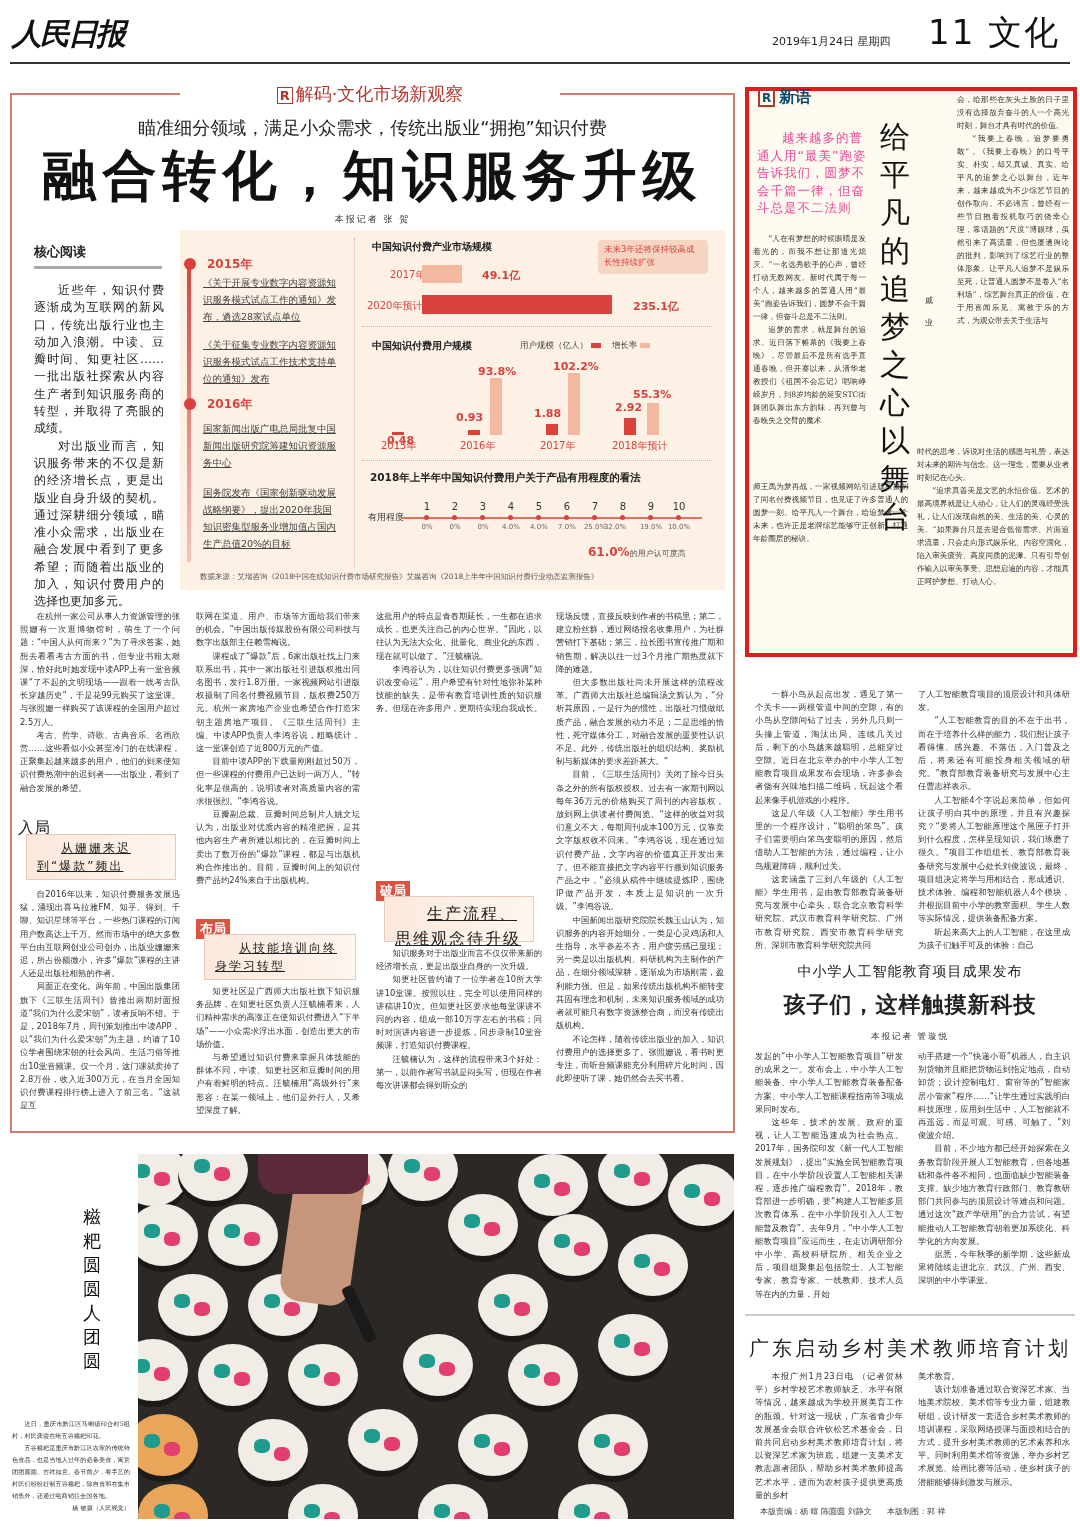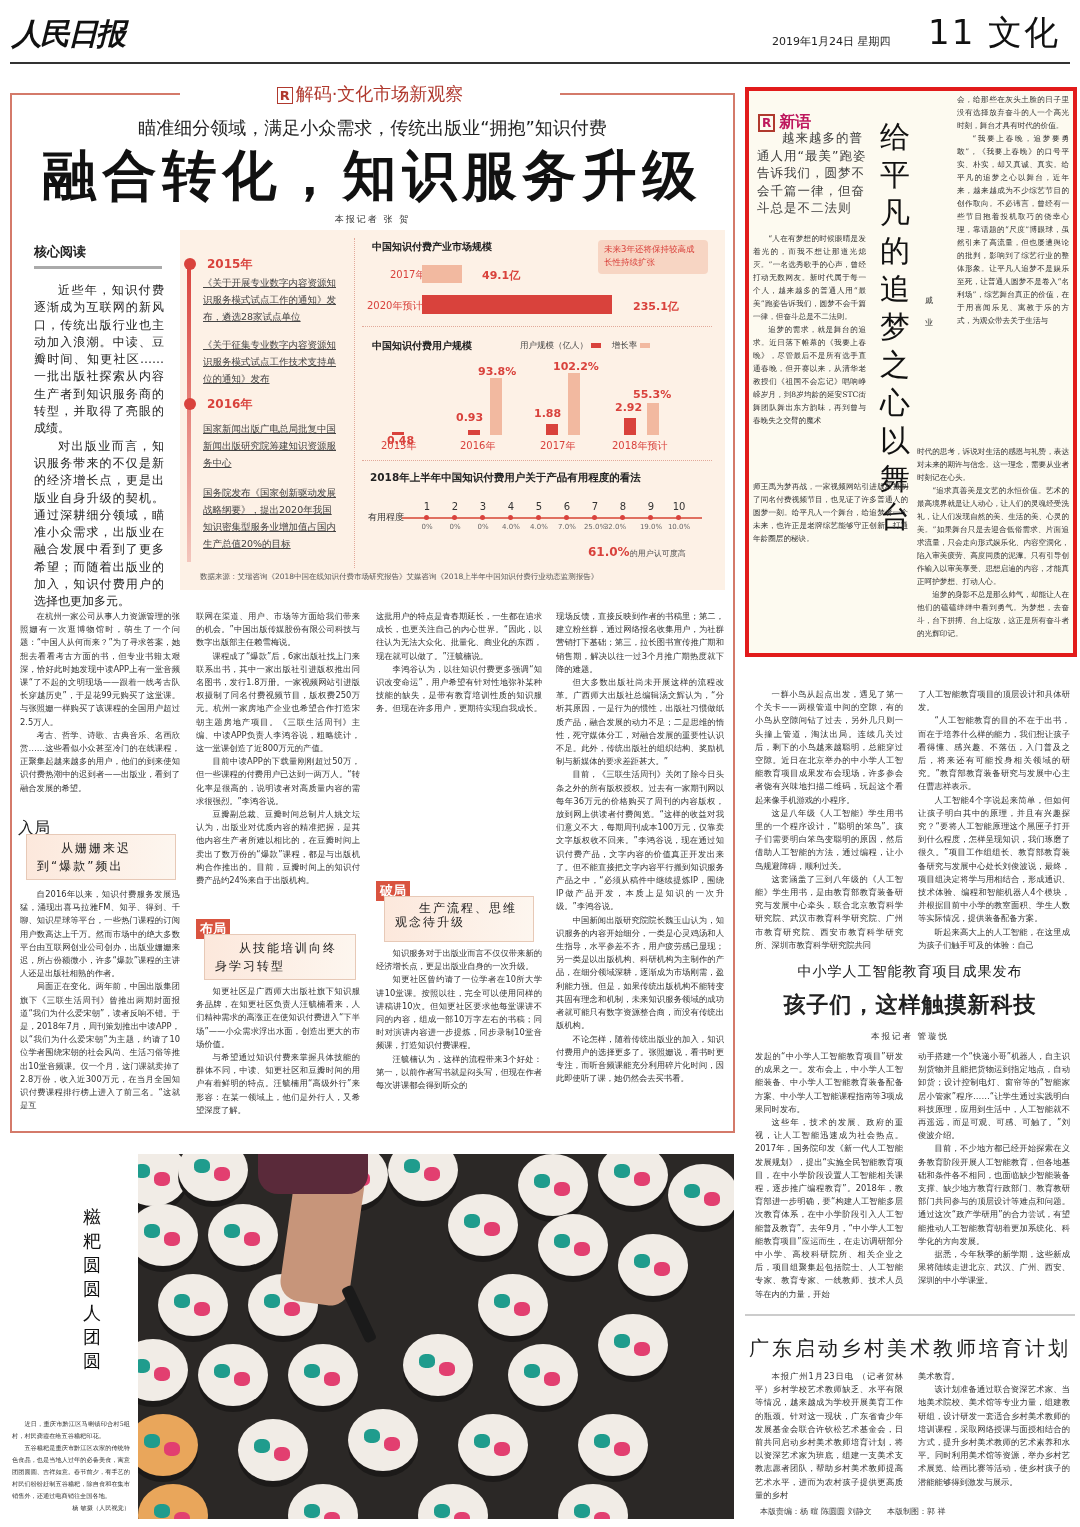--- a/index.html
+++ b/index.html
@@ -44,28 +44,28 @@
   .ub { position: absolute; bottom: 0; width: 12px; }
   .scale-line { left: 402px; top: 517px; width: 300px; height: 2px; background: #e07060; }
   .scale-dot { width: 5px; height: 5px; border-radius: 50%; background: #d9423c; position: absolute; top: -2px; }
   .scale-num { position: absolute; top: -16px; font-size: 10px; color: #333; width: 20px; text-align: center; }
   .scale-pct { position: absolute; top: 6px; font-size: 7px; color: #666; width: 30px; text-align: center; }
   .source { left: 200px; top: 572px; font-size: 7.5px; color: #555; }
 
   
   .col { font-size: 8.3px; line-height: 13.2px; color: #333; text-align: justify; }
   .col p { text-indent: 2em; }
-  .subhead-box { background: linear-gradient(90deg, #fce8dc, #fdf6ef); border: 1px solid #e7c9b7; }
+  .subhead-box { background: linear-gradient(90deg, #fce8dc, #fdf6ef); border: 1px solid #e7c9b7; text-decoration: underline; }
   .subhead-tag { background: #d9533f; color: #fff; font-size: 13px; font-weight: bold; padding: 1px 4px; display: inline-block; }
   .subhead-title { font-size: 14px; line-height: 22px; color: #222; letter-spacing: 2px; padding: 4px 10px; }
 
   
   .comment-box { left: 745px; top: 87px; width: 332px; height: 570px; border: 4px solid #e21b1b; background: #fdfaf0; }
-  .comment-tag { left: 758px; top: 112px; font-size: 16px; font-weight: bold; color: #be185d; text-align: right; }
-  .comment-lead { left: 757px; top: 129px; width: 110px; font-size: 12.5px; line-height: 17.5px; color: #404040; letter-spacing: 1px; }
+  .comment-tag { left: 758px; top: 87px; font-size: 16px; font-weight: bold; color: #0c4a6e; text-align: right; }
+  .comment-lead { left: 757px; top: 129px; width: 110px; font-size: 12.5px; line-height: 17.5px; color: #ec4899; letter-spacing: 1px; }
   .comment-title { left: 878px; top: 118px; width: 34px; font-size: 30px; line-height: 38px; color: #111; text-align: center; }
   .comment-author { left: 925px; top: 290px; width: 12px; font-size: 8px; line-height: 22px; color: #333; }
   .comment-col1 { left: 753px; top: 232px; width: 113px; }
   .comment-col1b { left: 753px; top: 480px; width: 155px; }
   .comment-col2 { left: 957px; top: 93px; width: 112px; }
   .comment-col2b { left: 917px; top: 445px; width: 152px; }
   .ccol { font-size: 7.6px; line-height: 13px; color: #333; text-align: justify; font-family: "DejaVu Serif", serif; }
   .ccol p { text-indent: 2em; }
 
   .ai-kicker { left: 745px; top: 963px; width: 330px; text-align: center; font-size: 14px; color: #222; letter-spacing: 1px; }
@@ -220,21 +220,21 @@
   <p>知更社区是广西师大出版社旗下知识服务品牌，在知更社区负责人汪毓楠看来，人们精神需求的高涨正在使知识付费进入“下半场”——小众需求浮出水面，创造出更大的市场价值。</p>
     <p>与希望通过知识付费来掌握具体技能的群体不同，中读、知更社区和豆瓣时间的用户有着鲜明的特点。汪毓楠用“高级外行”来形容：在某一领域上，他们是外行人，又希望深度了解。</p>
 </div>
 
 <div class="abs col" style="left:376px;top:610px;width:166px">
   <p style="text-indent:0">这批用户的特点是青春期延长，一生都在追求成长，也更关注自己的内心世界。“因此，以往认为无法大众化、批量化、商业化的东西，现在就可以做了。”汪毓楠说。</p>
     <p>李鸿谷认为，以往知识付费更多强调“知识改变命运”，用户希望有针对性地弥补某种技能的缺失，是带有教育培训性质的知识服务。但现在许多用户，更期待实现自我成长。</p>
 </div>
 <div class="abs" style="left:376px;top:880px"><span class="subhead-tag">破局</span></div>
 <div class="abs subhead-box" style="left:384px;top:896px;width:150px;height:46px">
-    <div class="subhead-title" style="text-indent:2em;font-size:12px;line-height:14px">生产流程、思维观念待升级</div>
+    <div class="subhead-title" style="text-indent:2em;font-size:16px;line-height:25px">生产流程、思维观念待升级</div>
   </div>
 <div class="abs col" style="left:376px;top:947px;width:166px">
   <p>知识服务对于出版业而言不仅仅带来新的经济增长点，更是出版业自身的一次升级。</p>
     <p>知更社区曾约请了一位学者在10所大学讲10堂课。按照以往，完全可以使用同样的讲稿讲10次。但知更社区要求他每堂课讲不同的内容，组成一部10万字左右的书稿；同时对演讲内容进一步提炼，同步录制10堂音频课，打造知识付费课程。</p>
     <p>汪毓楠认为，这样的流程带来3个好处：第一，以前作者写书就是闷头写，但现在作者每次讲课都会得到听众的</p>
 </div>
 
 <div class="abs col" style="left:556px;top:610px;width:168px">
   <p style="text-indent:0">现场反馈，直接反映到作者的书稿里；第二，建立粉丝群，通过网络报名收集用户，为社群营销打下基础；第三，拉长图书宣传推广期和销售期，解决以往一过3个月推广期热度就下降的难题。</p>
     <p>但大多数出版社尚未开展这样的流程改革。广西师大出版社总编辑汤文辉认为，“分析其原因，一是行为的惯性，出版社习惯做纸质产品，融合发展的动力不足；二是思维的惰性，死守媒体分工，对融合发展的重要性认识不足。此外，传统出版社的组织结构、奖励机制与新媒体的要求差距甚大。”</p>
@@ -255,21 +255,20 @@
 <div class="abs ccol comment-col1b">
     <p style="text-indent:0">师王禹为梦再战，一家视频网站引进版权摄制了同名付费视频节目，也见证了许多普通人的圆梦一刻。给平凡人一个舞台，给追梦者一个未来，也许正是老牌综艺能够守正创新、打通年龄圈层的秘诀。</p>
   </div>
 <div class="abs ccol comment-col2">
     <p style="text-indent:0">会，给那些在灰头土脸的日子里没有选择放弃奋斗的人一个高光时刻，舞台才具有时代的价值。</p>
     <p>“我要上春晚，追梦要勇敢”，《我要上春晚》的口号平实、朴实，却又真诚、真实。给平凡的追梦之心以舞台，近年来，越来越成为不少综艺节目的创作取向。不必讳言，曾经有一些节目抱着投机取巧的侥幸心理，靠话题的“尺度”博眼球，虽然引来了高流量，但也屡遭舆论的批判，影响到了综艺行业的整体形象。让平凡人追梦不是娱乐至死，让普通人圆梦不是卷入“名利场”，综艺舞台真正的价值，在于用喜闻乐见、寓教于乐的方式，为观众带去关于生活与</p>
   </div>
 <div class="abs ccol comment-col2b">
     <p style="text-indent:0">时代的思考，诉说对生活的感恩与礼赞，表达对未来的期许与信念。这一理念，需要从业者时刻记在心头。</p>
     <p>“追求真善美是文艺的永恒价值。艺术的最高境界就是让人动心，让人们的灵魂经受洗礼，让人们发现自然的美、生活的美、心灵的美。”如果舞台只是去迎合低俗需求、片面追求流量，只会走向形式娱乐化、内容空洞化，陷入审美疲劳、高度同质的泥潭。只有引导创作输入以审美享受、思想启迪的内容，才能真正呵护梦想、打动人心。</p>
-    <p>追梦的身影不总是那么帅气，却能让人在他们的磕磕绊绊中看到勇气。为梦想，去奋斗，台下拼搏、台上绽放，这正是所有奋斗者的光辉印记。</p>
   </div>
 
 <div class="abs col" style="left:755px;top:688px;width:148px">
     <p>一群小鸟从起点出发，遇见了第一个关卡——两根管道中间的空隙，有的小鸟从空隙间钻了过去，另外几只则一头撞上管道，淘汰出局。连续几关过后，剩下的小鸟越来越聪明，总能穿过空隙。近日在北京举办的中小学人工智能教育项目成果发布会现场，许多参会者饶有兴味地扫描二维码，玩起这个看起来像手机游戏的小程序。</p>
     <p>这是八年级《人工智能》学生用书里的一个程序设计，“聪明的笨鸟”。孩子们需要明白笨鸟变聪明的原因，然后借助人工智能的方法，通过编程，让小鸟规避障碍，顺利过关。</p>
     <p>这套涵盖了三到八年级的《人工智能》学生用书，是由教育部教育装备研究与发展中心牵头，联合北京教育科学研究院、武汉市教育科学研究院、广州市教育研究院、西安市教育科学研究所、深圳市教育科学研究院共同</p>
   </div>
 <div class="abs col" style="left:918px;top:688px;width:152px">
     <p style="text-indent:0">了人工智能教育项目的顶层设计和具体研发。</p>
     <p>“人工智能教育的目的不在于出书，而在于培养什么样的能力，我们想让孩子看得懂、感兴趣、不落伍，入门普及之后，将来还有可能投身相关领域的研究。”教育部教育装备研究与发展中心主任曹志祥表示。</p>

